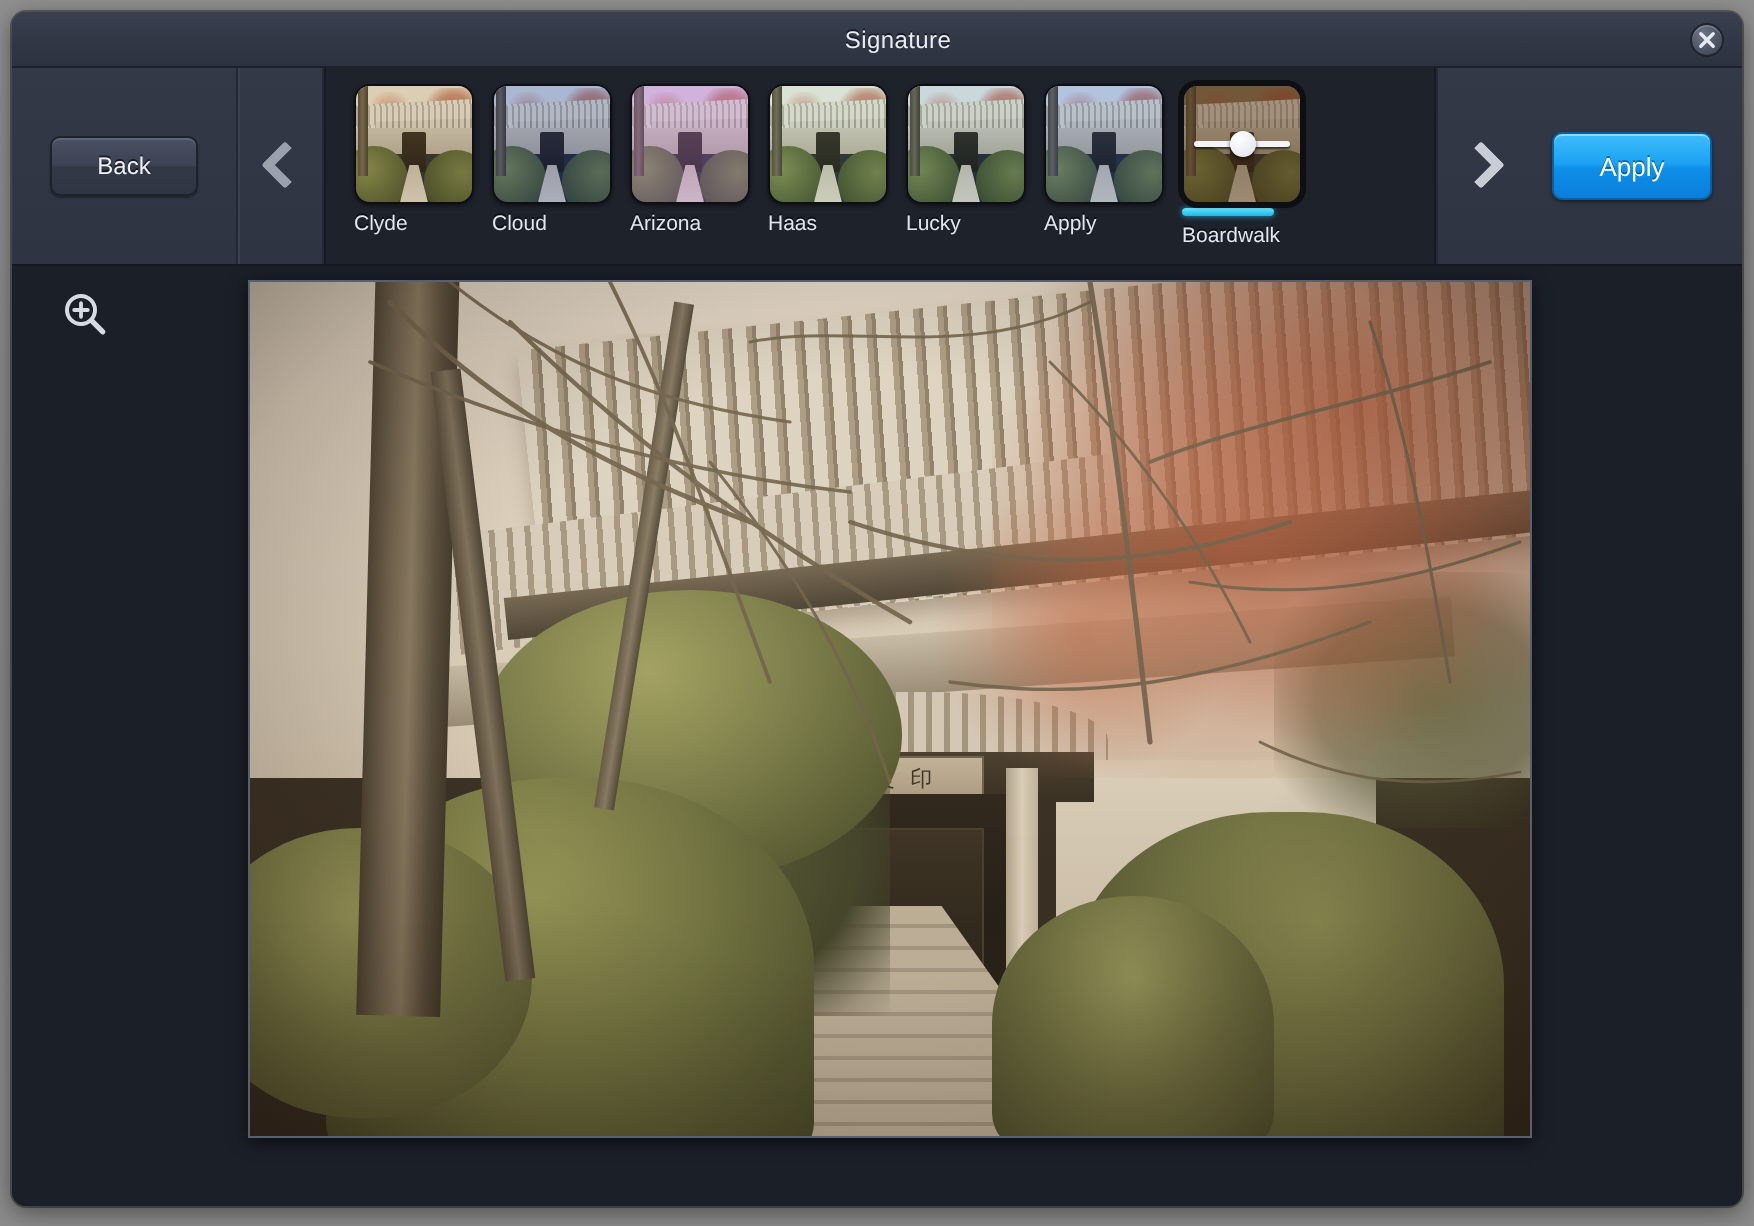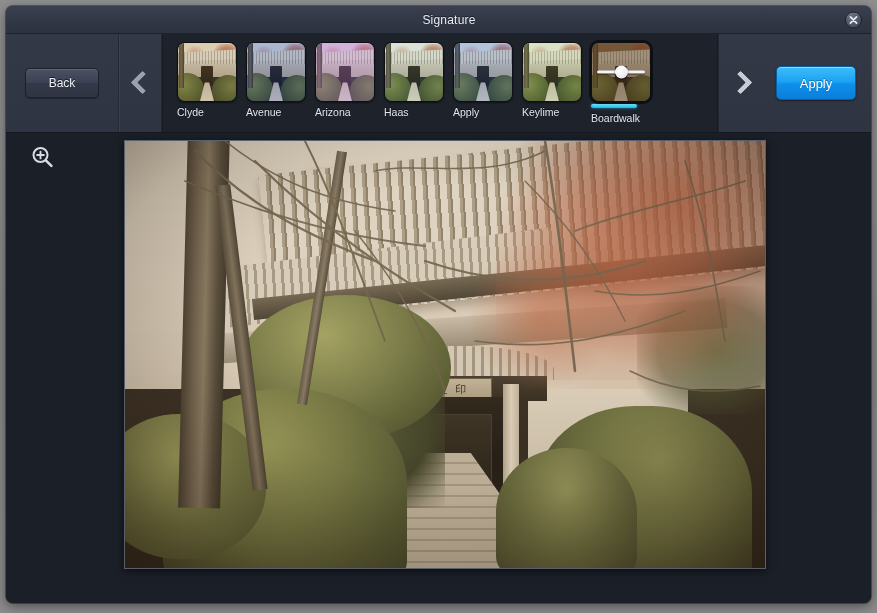--- a/index.html
+++ b/index.html
@@ -461,21 +461,21 @@
                   <div class="roof2"></div>
                   <div class="wall"></div>
                   <div class="door"></div>
                   <div class="bushL"></div>
                   <div class="bushR"></div>
                   <div class="path"></div>
                   <div class="trunk"></div>
                   <div class="tint" style="background:rgba(40,70,140,0.28)"></div>
                 </div>
               </div>
-              <div class="thumb-caption">Avenue</div>
+              <div class="thumb-caption">Cloud</div>
             </div>
             <div class="thumb">
               <div class="thumb-img">
                 <div class="scene">
                   <div class="sky" style="background:linear-gradient(180deg,#e6d3ec 0%, #e6d3ec 100%)"></div>
                   <div class="maple"></div>
                   <div class="maple2"></div>
                   <div class="roof"></div>
                   <div class="roof2"></div>
                   <div class="wall"></div>
@@ -504,54 +504,54 @@
                   <div class="path"></div>
                   <div class="trunk"></div>
                   <div class="tint" style="background:rgba(120,160,120,0.18)"></div>
                 </div>
               </div>
               <div class="thumb-caption">Haas</div>
             </div>
             <div class="thumb">
               <div class="thumb-img">
                 <div class="scene">
+                  <div class="sky" style="background:linear-gradient(180deg,#e8edf0 0%, #e8edf0 100%)"></div>
+                  <div class="maple"></div>
+                  <div class="maple2"></div>
+                  <div class="roof"></div>
+                  <div class="roof2"></div>
+                  <div class="wall"></div>
+                  <div class="door"></div>
+                  <div class="bushL"></div>
+                  <div class="bushR"></div>
+                  <div class="path"></div>
+                  <div class="trunk"></div>
+                  <div class="tint" style="background:rgba(70,120,130,0.18)"></div>
+                </div>
+              </div>
+              <div class="thumb-caption">Lucky</div>
+            </div>
+            <div class="thumb">
+              <div class="thumb-img">
+                <div class="scene">
                   <div class="sky" style="background:linear-gradient(180deg,#dfe8f4 0%, #dfe8f4 100%)"></div>
                   <div class="maple"></div>
                   <div class="maple2"></div>
                   <div class="roof"></div>
                   <div class="roof2"></div>
                   <div class="wall"></div>
                   <div class="door"></div>
                   <div class="bushL"></div>
                   <div class="bushR"></div>
                   <div class="path"></div>
                   <div class="trunk"></div>
                   <div class="tint" style="background:rgba(50,90,160,0.26)"></div>
                 </div>
               </div>
               <div class="thumb-caption">Apply</div>
-            </div>
-            <div class="thumb">
-              <div class="thumb-img">
-                <div class="scene">
-                  <div class="sky" style="background:linear-gradient(180deg,#edf0e4 0%, #edf0e4 100%)"></div>
-                  <div class="maple"></div>
-                  <div class="maple2"></div>
-                  <div class="roof"></div>
-                  <div class="roof2"></div>
-                  <div class="wall"></div>
-                  <div class="door"></div>
-                  <div class="bushL"></div>
-                  <div class="bushR"></div>
-                  <div class="path"></div>
-                  <div class="trunk"></div>
-                  <div class="tint" style="background:rgba(140,170,80,0.20)"></div>
-                </div>
-              </div>
-              <div class="thumb-caption">Keylime</div>
             </div>
             <div class="thumb selected">
               <div class="thumb-img">
                 <div class="scene">
                   <div class="sky" style="background:linear-gradient(180deg,#8a7456 0%, #8a7456 100%)"></div>
                   <div class="maple"></div>
                   <div class="maple2"></div>
                   <div class="roof"></div>
                   <div class="roof2"></div>
                   <div class="wall"></div>

